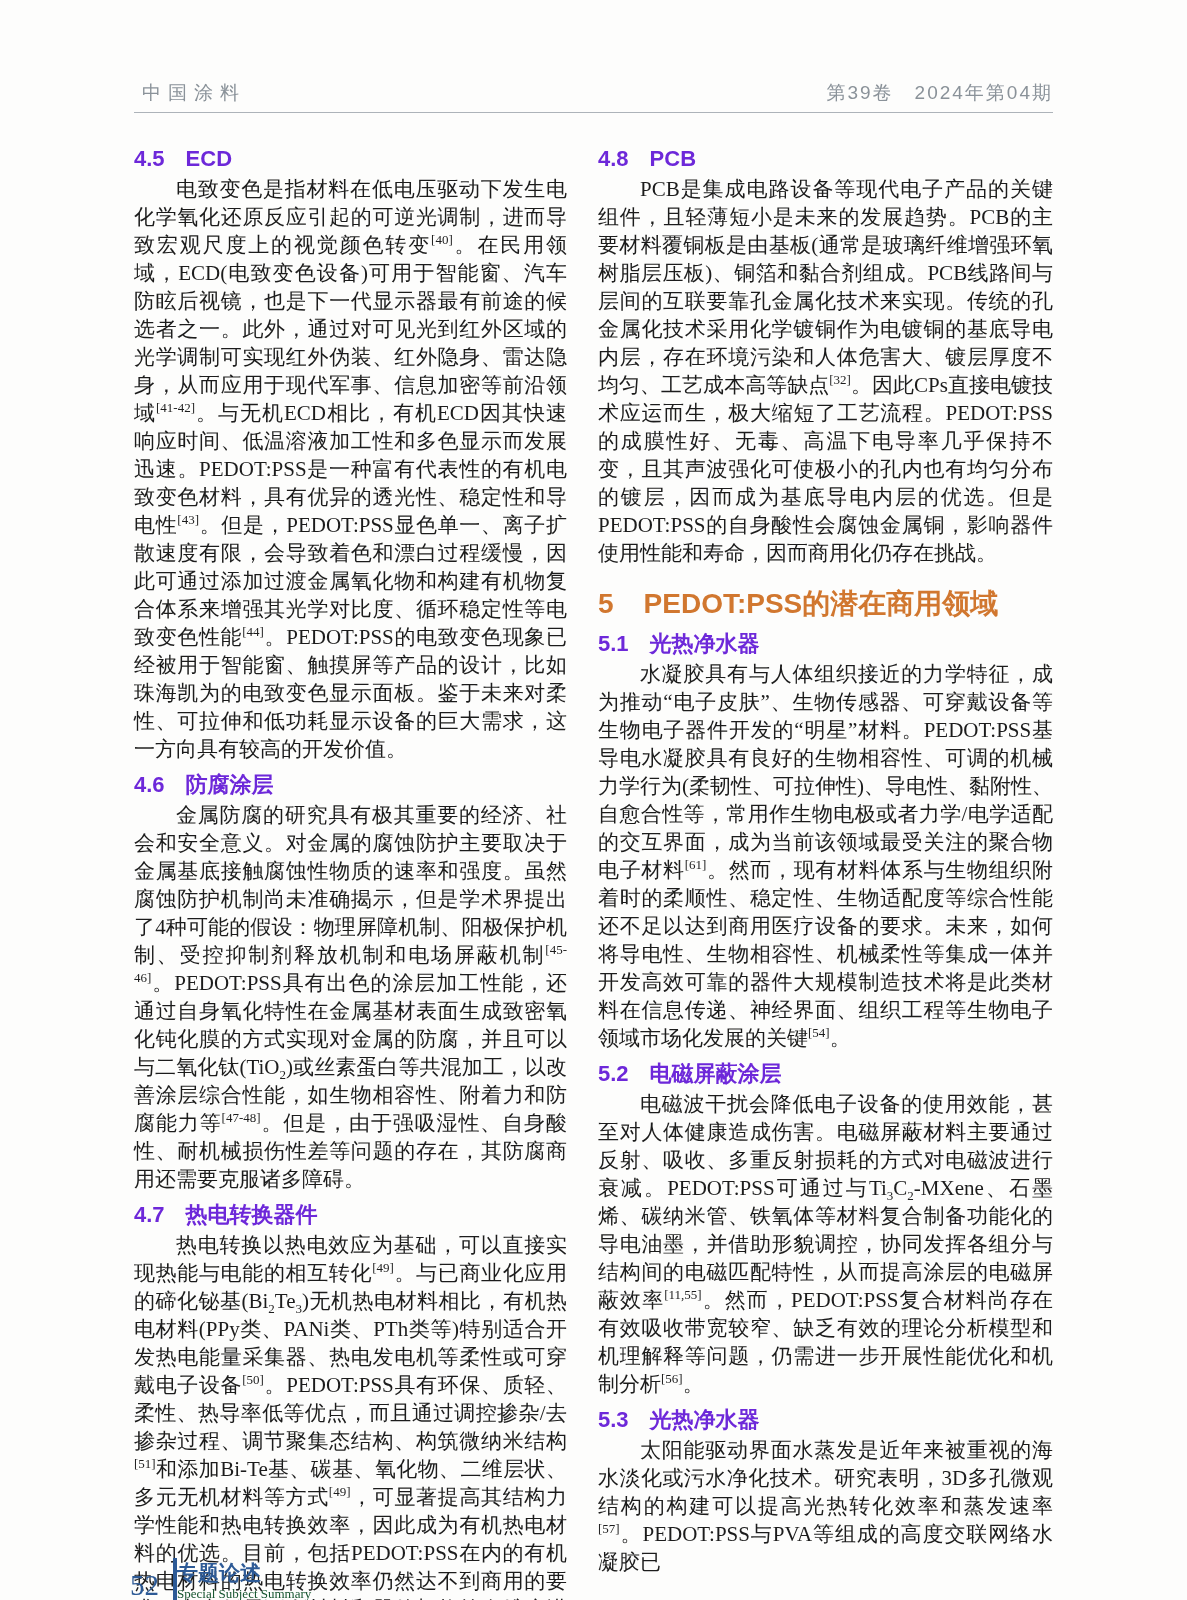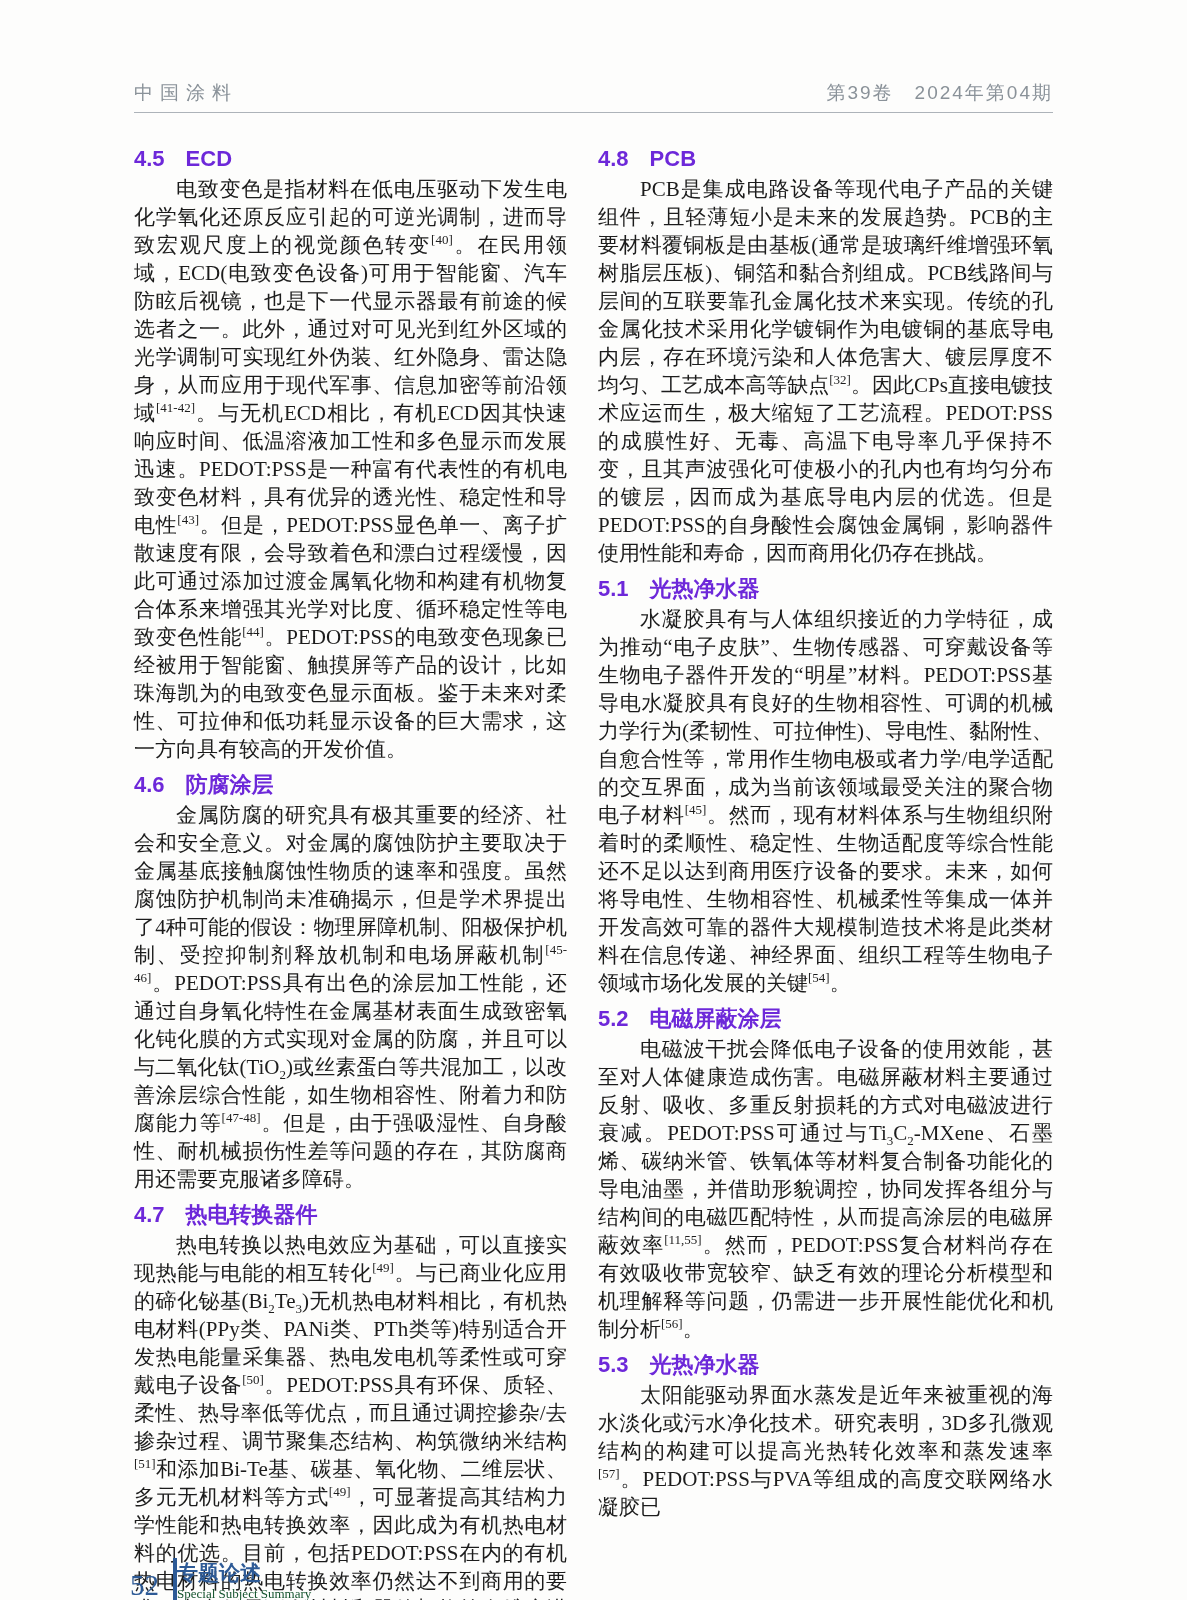--- a/index.html
+++ b/index.html
@@ -7,21 +7,21 @@
     width: 1187px; height: 1600px;
     background: #fdfdfc;
     font-family: "Liberation Serif", "DejaVu Serif", serif;
     color: #1c1c1c;
     position: relative;
     overflow: hidden;
   }
 
   
   .header {
-    position: absolute; left: 134px; right: 134px; top: 82px;
+    position: absolute; left: 142px; right: 134px; top: 82px;
     display: flex; justify-content: space-between; align-items: flex-end;
     font-family: "Liberation Sans", "DejaVu Sans", sans-serif;
     color: #8a9299; font-size: 19px; line-height: 22px;
   }
   .header .journal { letter-spacing: 7px; }
   .header .issue   { letter-spacing: 2px; }
   .header-rule {
     position: absolute; left: 134px; right: 134px; top: 112px;
     height: 1px; background: #adb3b9;
   }
@@ -105,25 +105,28 @@
     </h2>
     <p>热电转换以热电效应为基础，可以直接实现热能与电能的相互转化<sup>[49]</sup>。与已商业化应用的碲化铋基(Bi<sub>2</sub>Te<sub>3</sub>)无机热电材料相比，有机热电材料(PPy类、PANi类、PTh类等)特别适合开发热电能量采集器、热电发电机等柔性或可穿戴电子设备<sup>[50]</sup>。PEDOT:PSS具有环保、质轻、柔性、热导率低等优点，而且通过调控掺杂/去掺杂过程、调节聚集态结构、构筑微纳米结构<sup>[51]</sup>和添加Bi-Te基、碳基、氧化物、二维层状、多元无机材料等方式<sup>[49]</sup>，可显著提高其结构力学性能和热电转换效率，因此成为有机热电材料的优选。目前，包括PEDOT:PSS在内的有机热电材料的热电转换效率仍然达不到商用的要求，未来仍需要在材料和器件架构等多维度进行攻关。</p>
   </div>
 
   <div class="col col-right">
     <h2 class="sub">
       <span class="hn">4.8</span><span class="ht">PCB</span>
     </h2>
     <p>PCB是集成电路设备等现代电子产品的关键组件，且轻薄短小是未来的发展趋势。PCB的主要材料覆铜板是由基板(通常是玻璃纤维增强环氧树脂层压板)、铜箔和黏合剂组成。PCB线路间与层间的互联要靠孔金属化技术来实现。传统的孔金属化技术采用化学镀铜作为电镀铜的基底导电内层，存在环境污染和人体危害大、镀层厚度不均匀、工艺成本高等缺点<sup>[32]</sup>。因此CPs直接电镀技术应运而生，极大缩短了工艺流程。PEDOT:PSS的成膜性好、无毒、高温下电导率几乎保持不变，且其声波强化可使极小的孔内也有均匀分布的镀层，因而成为基底导电内层的优选。但是PEDOT:PSS的自身酸性会腐蚀金属铜，影响器件使用性能和寿命，因而商用化仍存在挑战。</p>
 
+    <h1 class="main">
+      <span class="hn">5</span><span class="ht">PEDOT:PSS的潜在商用领域</span>
+    </h1>
 
     <h2 class="sub">
       <span class="hn">5.1</span><span class="ht">光热净水器</span>
     </h2>
-    <p>水凝胶具有与人体组织接近的力学特征，成为推动“电子皮肤”、生物传感器、可穿戴设备等生物电子器件开发的“明星”材料。PEDOT:PSS基导电水凝胶具有良好的生物相容性、可调的机械力学行为(柔韧性、可拉伸性)、导电性、黏附性、自愈合性等，常用作生物电极或者力学/电学适配的交互界面，成为当前该领域最受关注的聚合物电子材料<sup>[45]</sup>。然而，现有材料体系与生物组织附着时的柔顺性、稳定性、生物适配度等综合性能还不足以达到商用医疗设备的要求。未来，如何将导电性、生物相容性、机械柔性等集成一体并开发高效可靠的器件大规模制造技术将是此类材料在信息传递、神经界面、组织工程等生物电子领域市场化发展的关键<sup>[54]</sup>。</p>
+    <p>水凝胶具有与人体组织接近的力学特征，成为推动“电子皮肤”、生物传感器、可穿戴设备等生物电子器件开发的“明星”材料。PEDOT:PSS基导电水凝胶具有良好的生物相容性、可调的机械力学行为(柔韧性、可拉伸性)、导电性、黏附性、自愈合性等，常用作生物电极或者力学/电学适配的交互界面，成为当前该领域最受关注的聚合物电子材料<sup>[61]</sup>。然而，现有材料体系与生物组织附着时的柔顺性、稳定性、生物适配度等综合性能还不足以达到商用医疗设备的要求。未来，如何将导电性、生物相容性、机械柔性等集成一体并开发高效可靠的器件大规模制造技术将是此类材料在信息传递、神经界面、组织工程等生物电子领域市场化发展的关键<sup>[54]</sup>。</p>
 
     <h2 class="sub">
       <span class="hn">5.2</span><span class="ht">电磁屏蔽涂层</span>
     </h2>
     <p>电磁波干扰会降低电子设备的使用效能，甚至对人体健康造成伤害。电磁屏蔽材料主要通过反射、吸收、多重反射损耗的方式对电磁波进行衰减。PEDOT:PSS可通过与Ti<sub>3</sub>C<sub>2</sub>-MXene、石墨烯、碳纳米管、铁氧体等材料复合制备功能化的导电油墨，并借助形貌调控，协同发挥各组分与结构间的电磁匹配特性，从而提高涂层的电磁屏蔽效率<sup>[11,55]</sup>。然而，PEDOT:PSS复合材料尚存在有效吸收带宽较窄、缺乏有效的理论分析模型和机理解释等问题，仍需进一步开展性能优化和机制分析<sup>[56]</sup>。</p>
 
     <h2 class="sub">
       <span class="hn">5.3</span><span class="ht">光热净水器</span>
     </h2>
     <p>太阳能驱动界面水蒸发是近年来被重视的海水淡化或污水净化技术。研究表明，3D多孔微观结构的构建可以提高光热转化效率和蒸发速率<sup>[57]</sup>。PEDOT:PSS与PVA等组成的高度交联网络水凝胶已</p>

